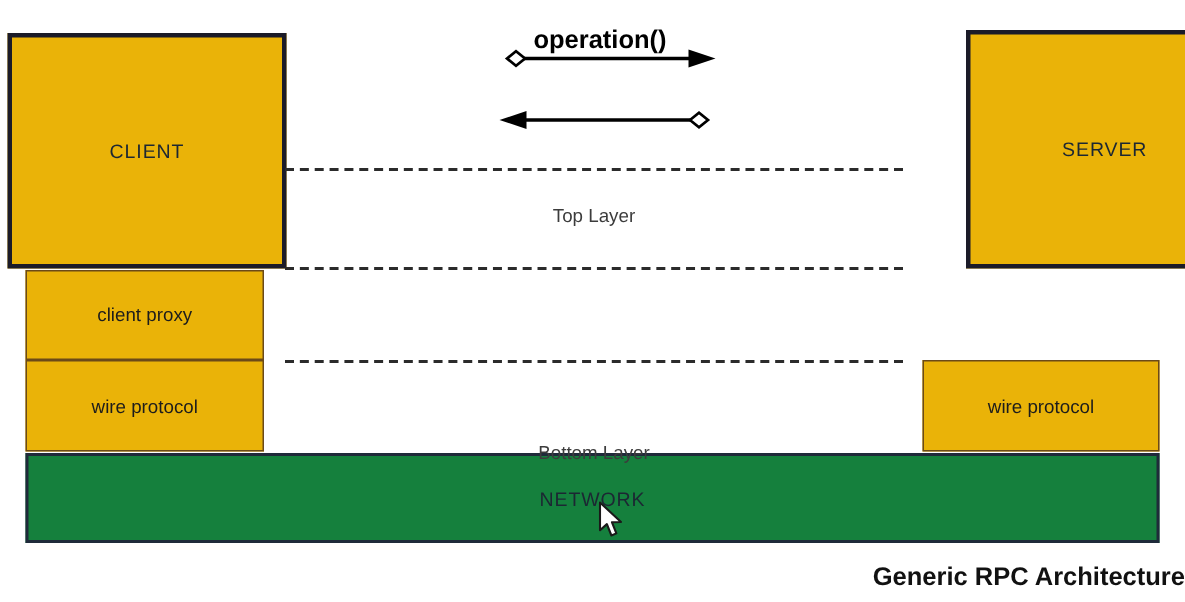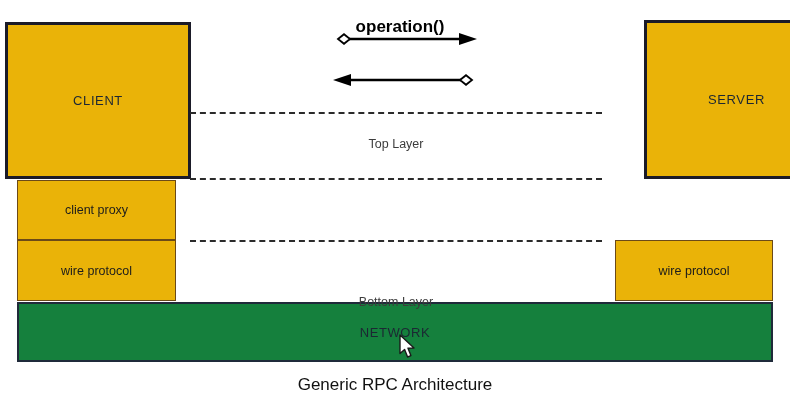--- a/index.html
+++ b/index.html
@@ -108,23 +108,23 @@
   }
   #operation-arrow { top: 30px; }
   #reply-arrow     { top: 71px; }
 
   
   #diagram-title {
     position: absolute;
     left: 0;
     top: 375px;
     width: 790px;
-    text-align: center;
+    text-align: right;
     font-size: 17px;
-    font-weight: normal;
+    font-weight: bold;
     color: #111111;
   }
 
   
   #mouse-cursor {
     position: absolute;
     left: 399px;
     top: 334px;
     width: 18px;
     height: 26px;

